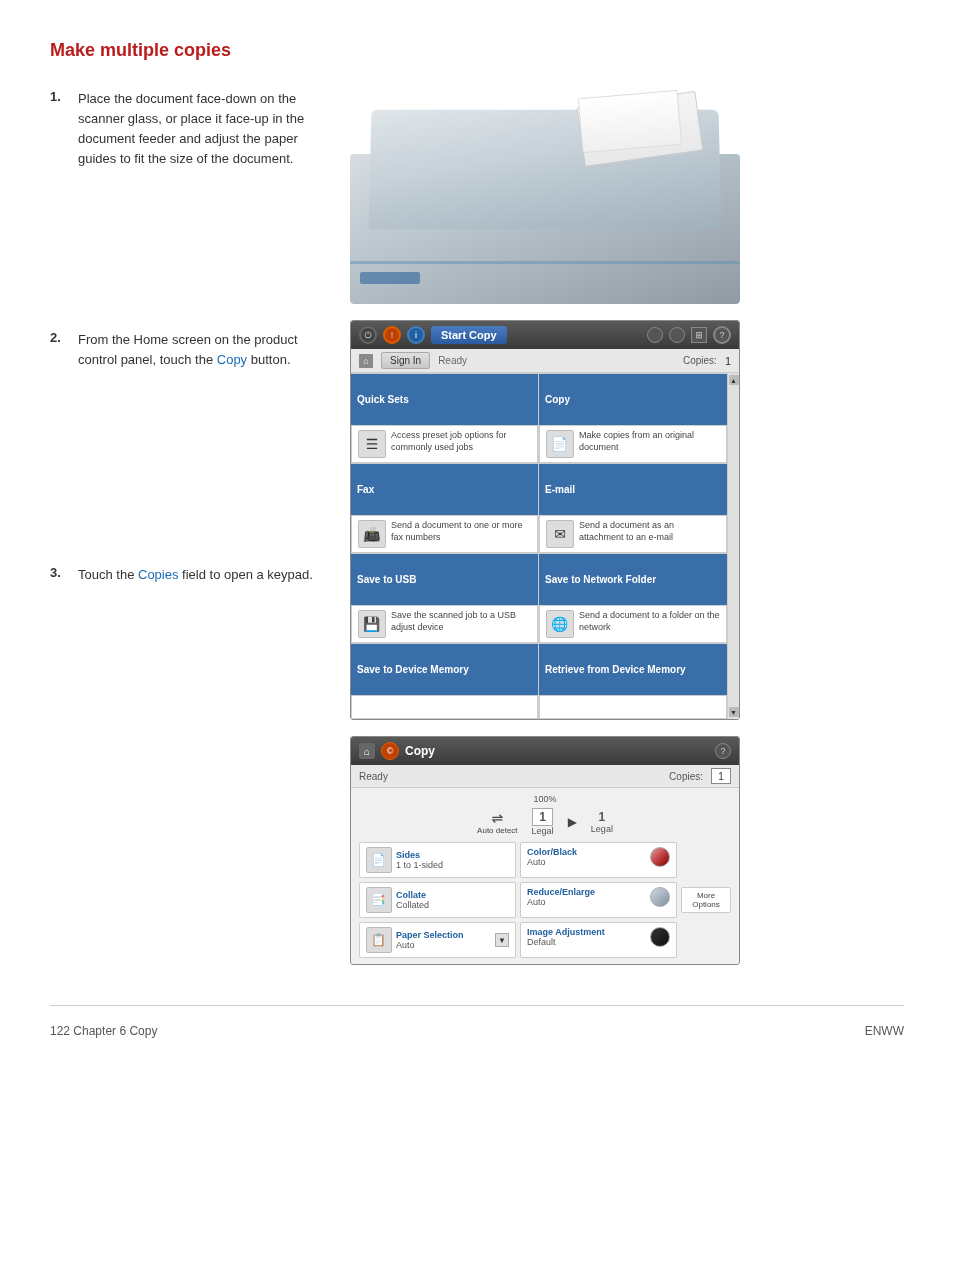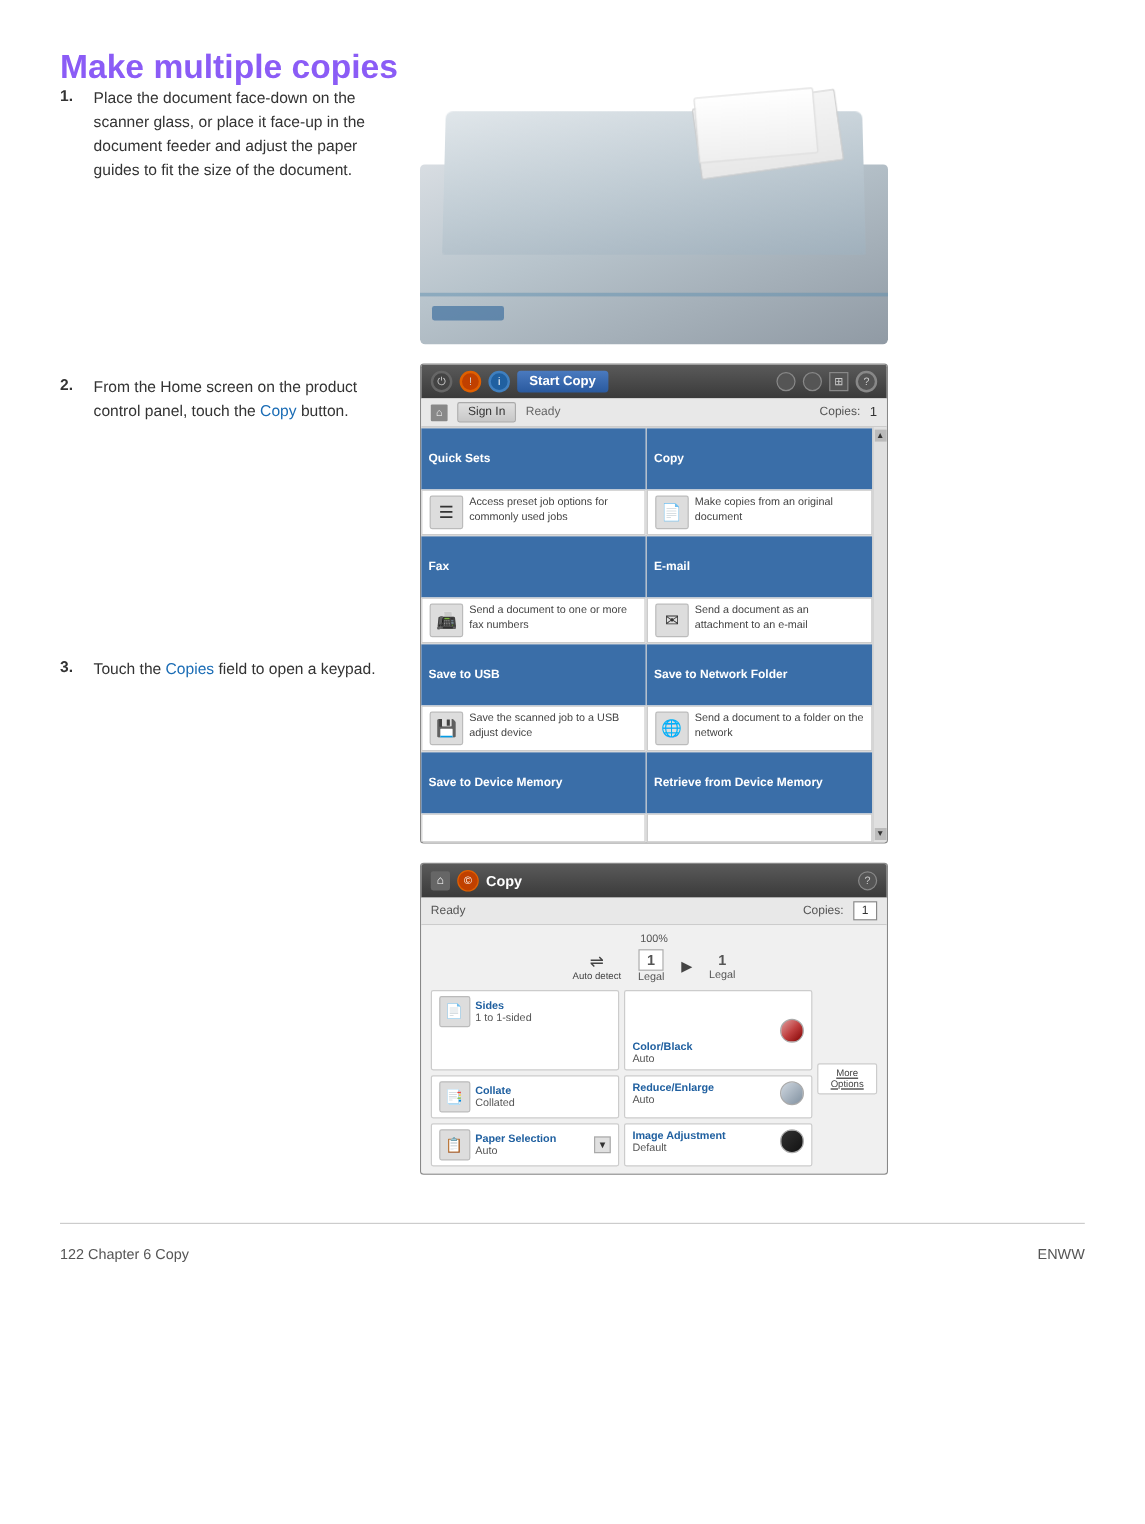--- a/index.html
+++ b/index.html
@@ -297,21 +297,21 @@
     }
 
     .step-text {
       font-size: 13px;
       line-height: 1.55;
     }
   </style>
 </head>
 <body>
 
-<h1 style="font-size:28px;font-weight:bold;color:#8b5cf6;">Make multiple copies</h1>
+<h1 style="font-size:18px;font-weight:bold;color:#b91c1c;margin-bottom:28px;">Make multiple copies</h1>
 
 <div class="main-layout">
 
   <div class="left-section">
 
     <div class="step-row">
       <div class="step-number">1.</div>
       <div class="step-text">Place the document face-down on the scanner glass, or place it face-up in the document feeder and adjust the paper guides to fit the size of the document.</div>
     </div>
 
@@ -481,21 +481,21 @@
                   <div class="option-icon-box">📄</div>
                   <div style="flex:1;padding-left:4px;">
                     <div class="option-label">Sides</div>
                     <div class="option-value">1 to 1-sided</div>
                   </div>
                 </div>
               </div>
 
               <div class="copy-option-card">
                 <div class="option-icon-row">
-                  <div style="flex:1;margin-top:37px;">
+                  <div style="flex:1;">
                     <div class="option-label">Color/Black</div>
                     <div class="option-value">Auto</div>
                   </div>
                   <div class="option-circle-btn" style="background:linear-gradient(135deg,#e0a0a0 0%,#c04040 50%,#800000 100%);"></div>
                 </div>
               </div>
 
               <div class="copy-option-card">
                 <div class="option-icon-row">
                   <div class="option-icon-box">📑</div>
@@ -532,21 +532,21 @@
                   <div style="flex:1;">
                     <div class="option-label">Image Adjustment</div>
                     <div class="option-value">Default</div>
                   </div>
                   <div class="option-circle-btn" style="background:linear-gradient(135deg,#333 0%,#111 100%);"></div>
                 </div>
               </div>
             </div>
           </div>
 
-          <div style="width:50px;display:flex;flex-direction:column;align-items:center;justify-content:center;gap:4px;text-decoration:underline;">
+          <div style="width:50px;display:flex;flex-direction:column;align-items:center;justify-content:center;gap:4px;">
             <div style="background:#fff;border:1px solid #ccc;border-radius:2px;padding:3px 5px;font-size:8px;text-align:center;color:#444;">More Options</div>
           </div>
         </div>
       </div>
     </div>
 
   </div>
 </div>
 
 <div class="page-footer">

